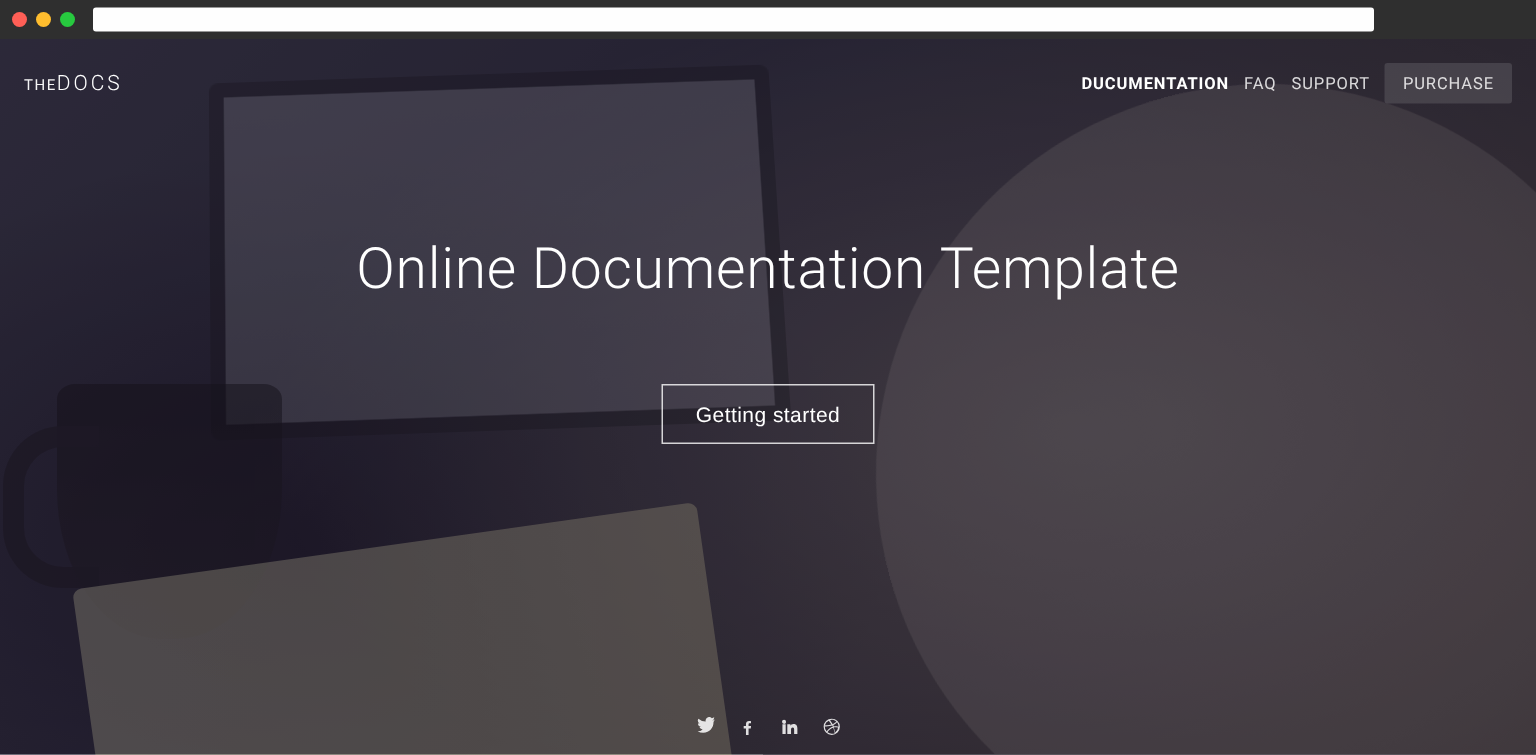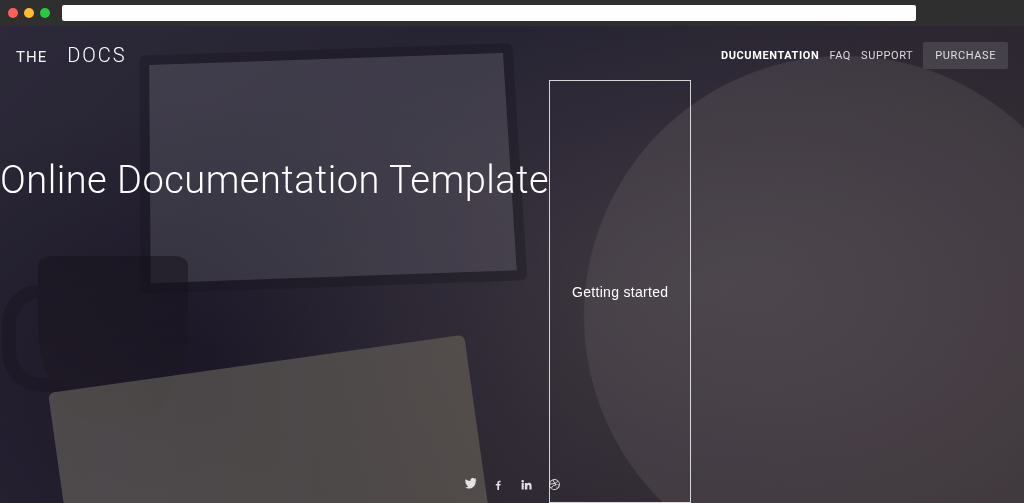--- a/index.html
+++ b/index.html
@@ -108,22 +108,22 @@
     align-items: center;
     justify-content: space-between;
     padding: 0 16px;
     z-index: 3;
   }
   .logo {
     font-size: 15px;
     color: #fff;
     letter-spacing: 0.5px;
   }
-  .logo .the { font-size: 15px; text-transform: uppercase; letter-spacing: 1px; opacity: 0.95; }
-  .logo .docs { font-size: 20px; font-weight: 300; letter-spacing: 2px; margin-left: 20px; }
+  .logo .the { font-size: 10px; text-transform: uppercase; letter-spacing: 1px; opacity: 0.95; }
+  .logo .docs { font-size: 14px; font-weight: 300; letter-spacing: 2px; }
   .nav-links { display: flex; align-items: center; gap: 10px; }
   .nav-links a {
     color: rgba(255,255,255,0.82);
     font-size: 11px;
     letter-spacing: 0.6px;
     text-decoration: none;
     text-transform: uppercase;
     cursor: pointer;
   }
   .nav-links a.active { color: #fff; font-weight: 700; }
@@ -131,21 +131,22 @@
     background: rgba(255,255,255,0.12);
     padding: 7px 12px;
     border-radius: 2px;
   }
 
   
   .hero {
     position: absolute;
     inset: 0;
     display: flex;
-    flex-direction: row;
+    flex-direction: column;
+    align-items: center;
     z-index: 2;
   }
   .hero h1 {
     margin-top: 132px;
     font-size: 38px;
     font-weight: 300;
     letter-spacing: 0.5px;
     text-align: center;
   }
   .hero p.sub {

